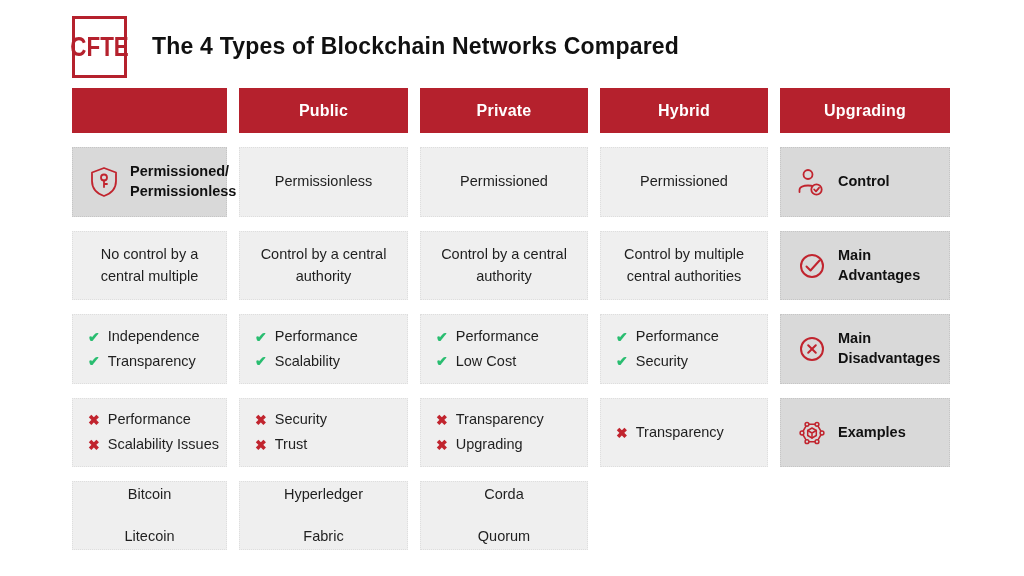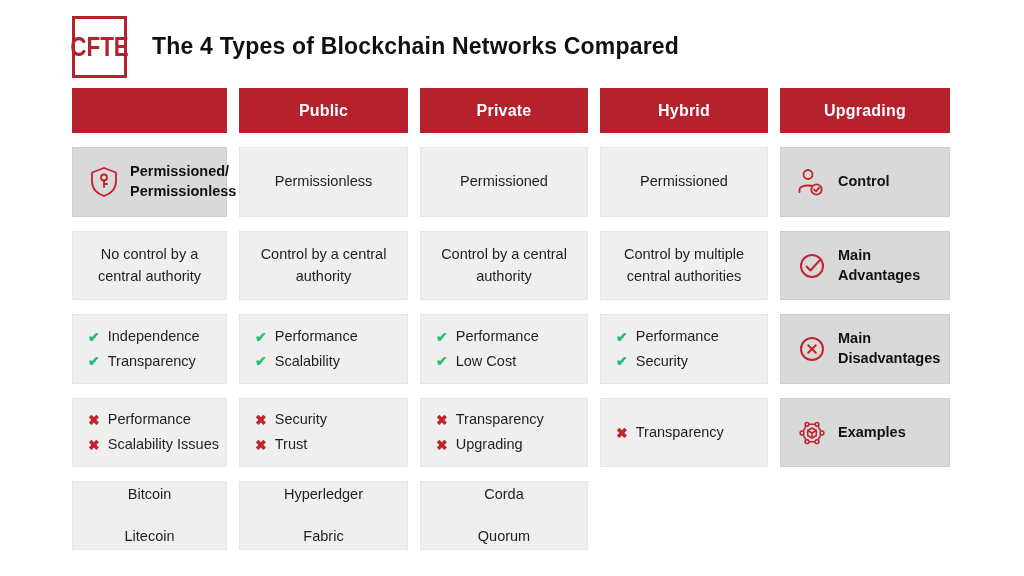--- a/index.html
+++ b/index.html
@@ -119,21 +119,21 @@
         <path d="M2.5 25 V23 C2.5 17 19.5 17 19.5 23"></path>
         <circle cx="19.5" cy="22.5" r="5.2" fill="#d9d9d9"></circle>
         <path d="M17.2 22.5 L19 24.4 L22 20.8"></path>
       </svg>
     </span>
     <span class="label-text">
       <span>Control</span>
 
     </span>
   </div>
-  <div class="cell center">No control by a central authority</div>
+  <div class="cell center">No control by a central multiple</div>
   <div class="cell center">Control by a central authority</div>
   <div class="cell center">Control by a central authority</div>
   <div class="cell center">Control by multiple central authorities</div>
 
   <div class="label-cell">
     <span class="icon-wrap">
       <svg class="rowicon" width="30" height="30" viewBox="0 0 30 30" fill="none" stroke="#c1242e" stroke-width="2" stroke-linecap="round" stroke-linejoin="round">
         <circle cx="15" cy="15" r="11"></circle>
         <path d="M9.5 15.5 L13.5 19.5 L22.5 9.5"></path>
       </svg>

